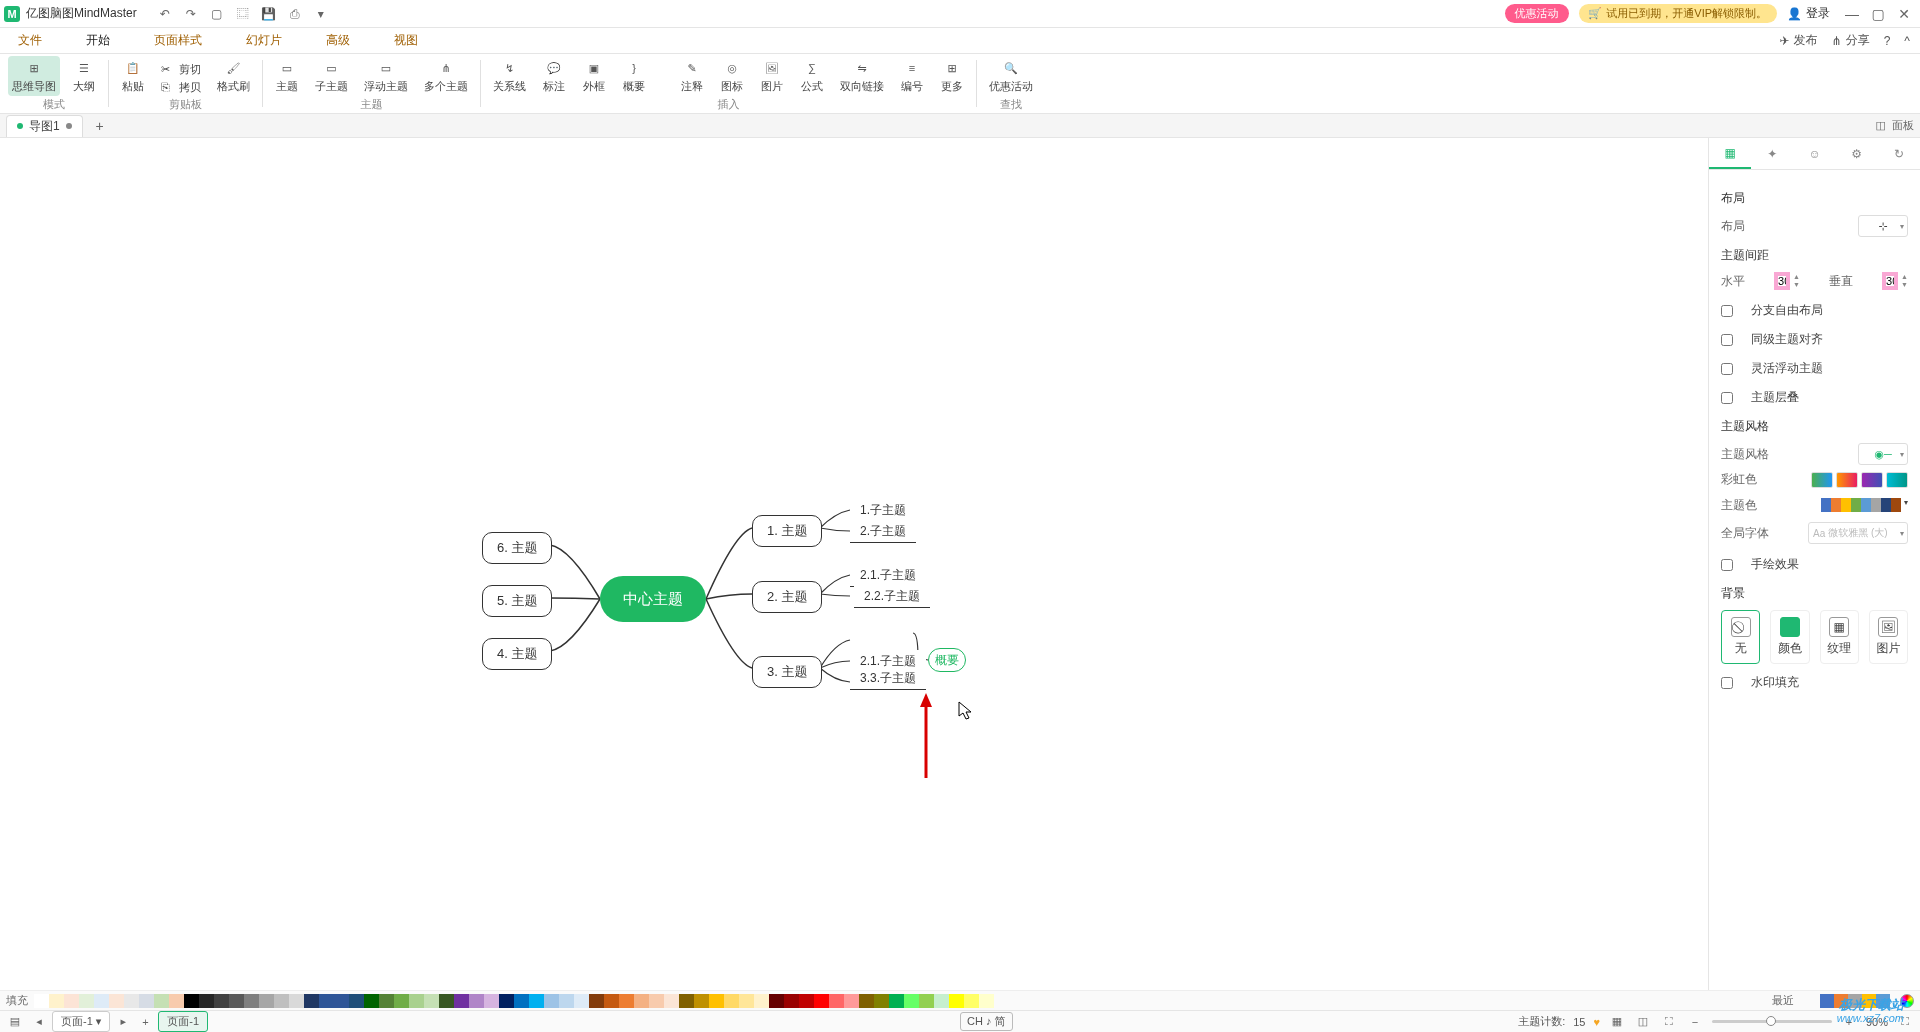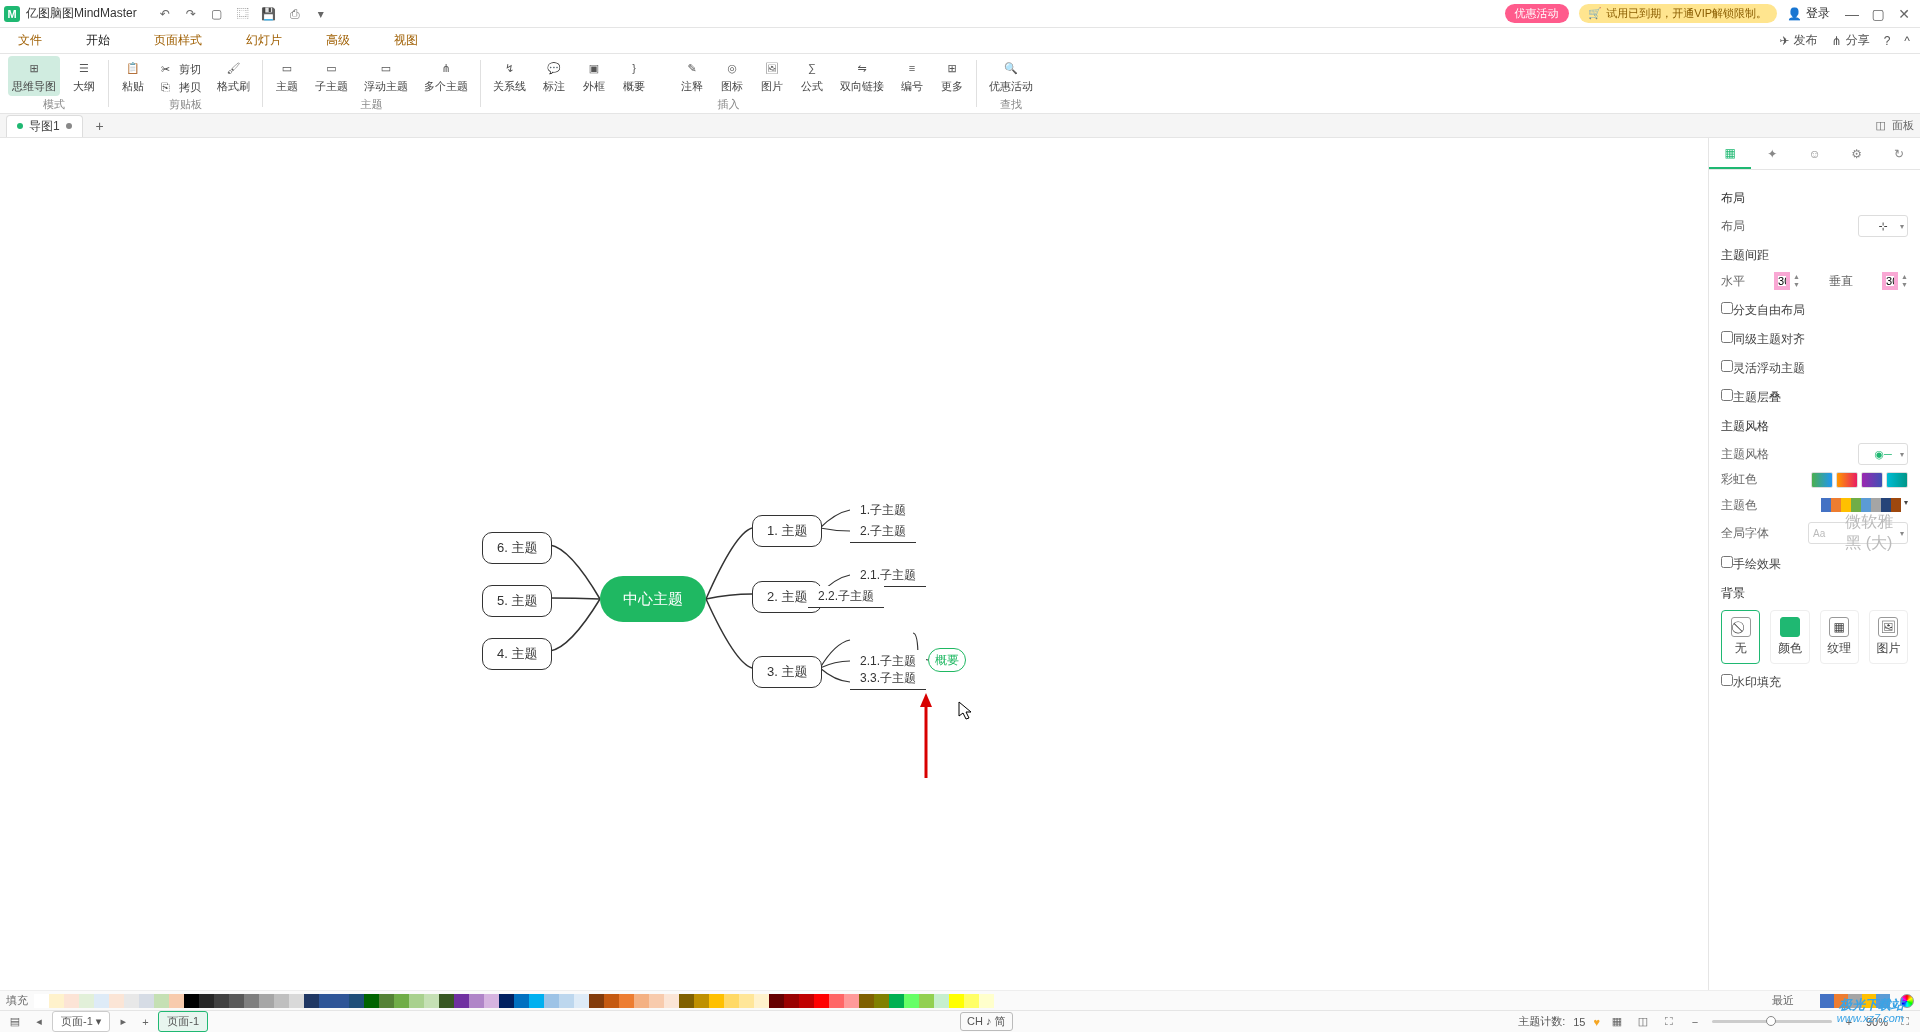--- a/index.html
+++ b/index.html
@@ -69,21 +69,21 @@
 .rpanel { width: 212px; border-left: 1px solid #e5e5e5; background: #fff; display: flex; flex-direction: column; }
 .rpanel-tabs { display: flex; height: 32px; border-bottom: 1px solid #e5e5e5; }
 .rpanel-tab { flex: 1; display: flex; align-items: center; justify-content: center; cursor: pointer; color: #888; }
 .rpanel-tab.active { color: #1fb872; border-bottom: 2px solid #1fb872; }
 .rpanel-body { flex: 1; overflow-y: auto; padding: 10px 12px; font-size: 12px; color: #444; }
 .rp-section-title { font-size: 12px; color: #333; margin: 10px 0 8px; font-weight: 500; }
 .rp-row { display: flex; align-items: center; justify-content: space-between; margin: 6px 0; }
 .rp-label { color: #666; }
 .rp-dd { width: 50px; height: 22px; border: 1px solid #ddd; border-radius: 3px; display: flex; align-items: center; justify-content: center; font-size: 11px; position: relative; }
 .rp-dd .caret { position: absolute; right: 3px; font-size: 8px; color: #888; }
-.rp-check { display: flex; align-items: flex-start; gap: 0; margin: 12px 0; }
+.rp-check { display: flex; align-items: center; gap: 18px; margin: 12px 0; }
 .rp-check input { width: 12px; height: 12px; }
 .rp-spinner { display: flex; align-items: center; gap: 3px; }
 .rp-spinner input { width: 16px; height: 18px; border: 4px solid #f9a8d4; text-align: center; font-size: 11px; }
 .rp-spinner-btns { display: flex; flex-direction: column; font-size: 7px; color: #888; line-height: 8px; }
 .palette-row { display: flex; gap: 3px; flex-wrap: wrap; }
 .palette-sw { width: 22px; height: 16px; border: 1px solid #ddd; border-radius: 2px; cursor: pointer; }
 .color-strip { display: flex; margin: 4px 0; }
 .color-strip div { width: 10px; height: 14px; }
 .bg-opts { display: flex; gap: 10px; margin-top: 8px; }
 .bg-opt { flex: 1; display: flex; flex-direction: column; align-items: center; gap: 3px; padding: 6px; border: 1px solid #eee; border-radius: 4px; cursor: pointer; }
@@ -343,21 +343,21 @@
       <div class="topic" style="left:482px;top:500px">4. 主题</div>
 
       <div class="topic" style="left:752px;top:377px">1. 主题</div>
       <div class="topic" style="left:752px;top:443px">2. 主题</div>
       <div class="topic" style="left:752px;top:518px">3. 主题</div>
 
       <div class="sub" style="left:850px;top:362px">1.子主题</div>
       <div class="sub" style="left:850px;top:383px">2.子主题</div>
 
       <div class="sub" style="left:850px;top:427px">2.1.子主题</div>
-      <div class="sub" style="left:808px;top:448px">2.2.子主题</div>
+      <div class="sub" style="left:854px;top:448px">2.2.子主题</div>
 
       <div class="sub" style="left:850px;top:512px">3.1.子主题</div>
       <div class="sub" style="left:850px;top:513px">2.1.子主题</div>
       <div class="sub" style="left:850px;top:530px">3.3.子主题</div>
 
       <div class="summary-node">概要</div>
 
       <svg class="arrow-ann" width="20" height="90">
         <line x1="6" y1="85" x2="6" y2="10" stroke="#d80000" stroke-width="3"></line>
         <polygon points="6,0 0,14 12,14" fill="#d80000"></polygon>
@@ -452,21 +452,21 @@
             <div style="background:#a5a5a5"></div>
             <div style="background:#264478"></div>
             <div style="background:#9e480e"></div>
           <span class="caret" style="font-size:8px;margin-left:3px">▾</span>
         </div>
       </div>
       <div class="rp-row">
         <span class="rp-label">全局字体</span>
         <div class="rp-dd" style="width:100px;justify-content:flex-start;padding:0 4px;color:#bbb">
           <span style="font-size:10px">Aa</span>
-          <span style="font-size:16px;margin-left:20px">微软雅黑 (大)</span>
+          <span style="font-size:10px;margin-left:3px">微软雅黑 (大)</span>
           <span class="caret">▾</span>
         </div>
       </div>
       <label class="rp-check">
           <input type="checkbox" style="">
           <span>手绘效果</span>
         </label>
 
       <div class="rp-section-title">背景</div>
       <div class="bg-opts">

